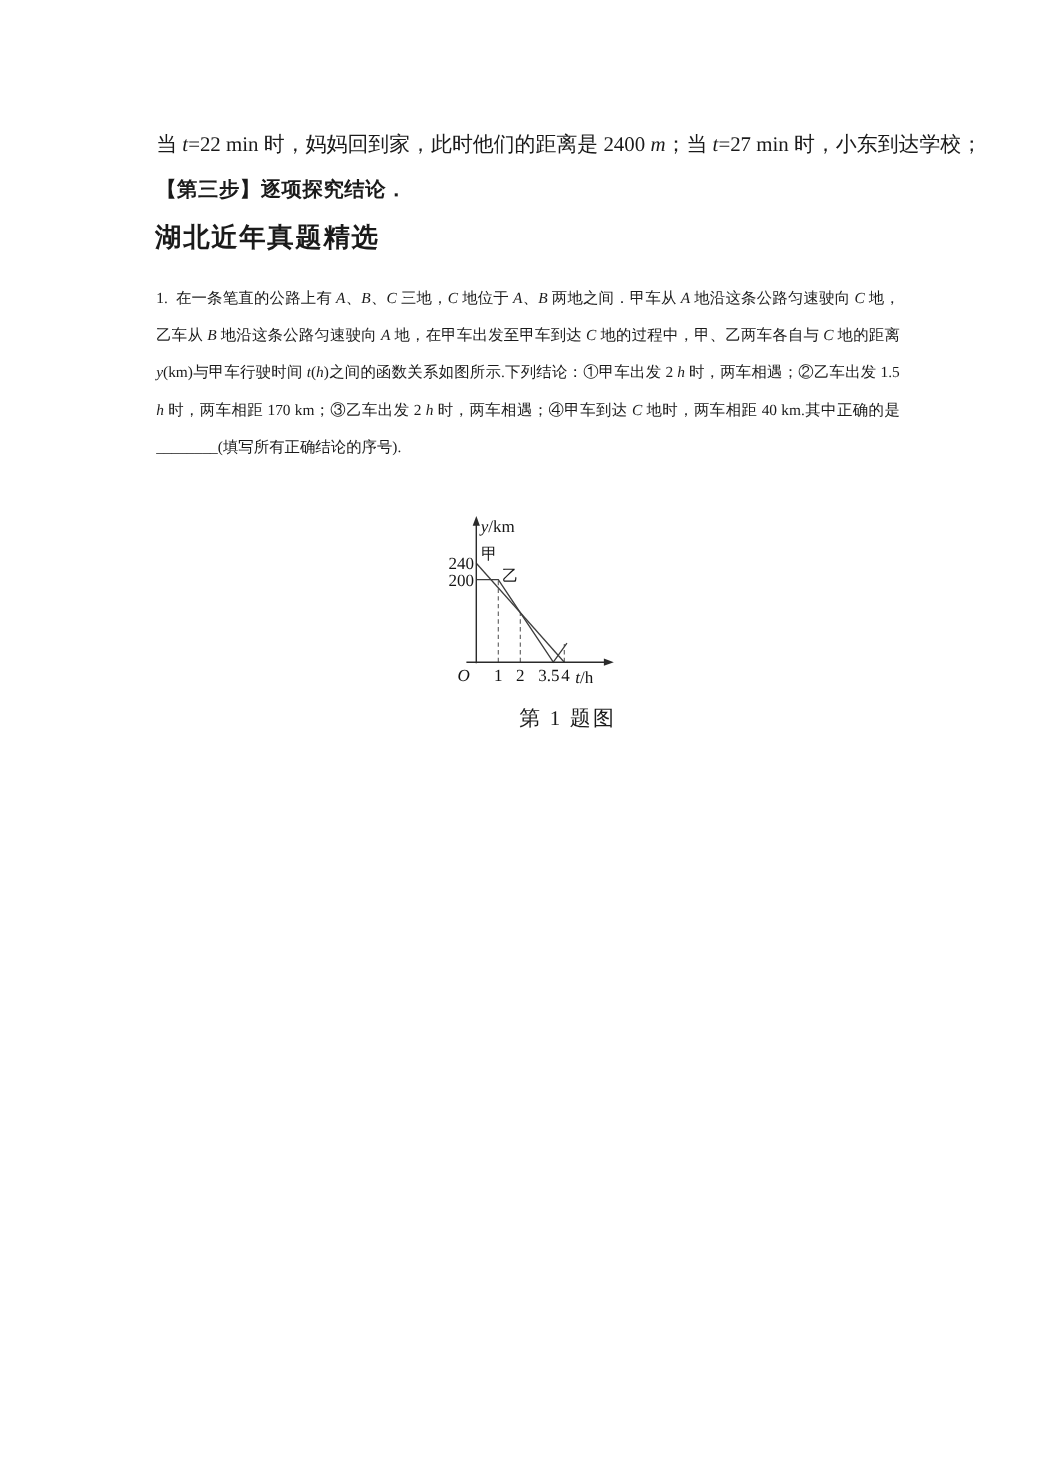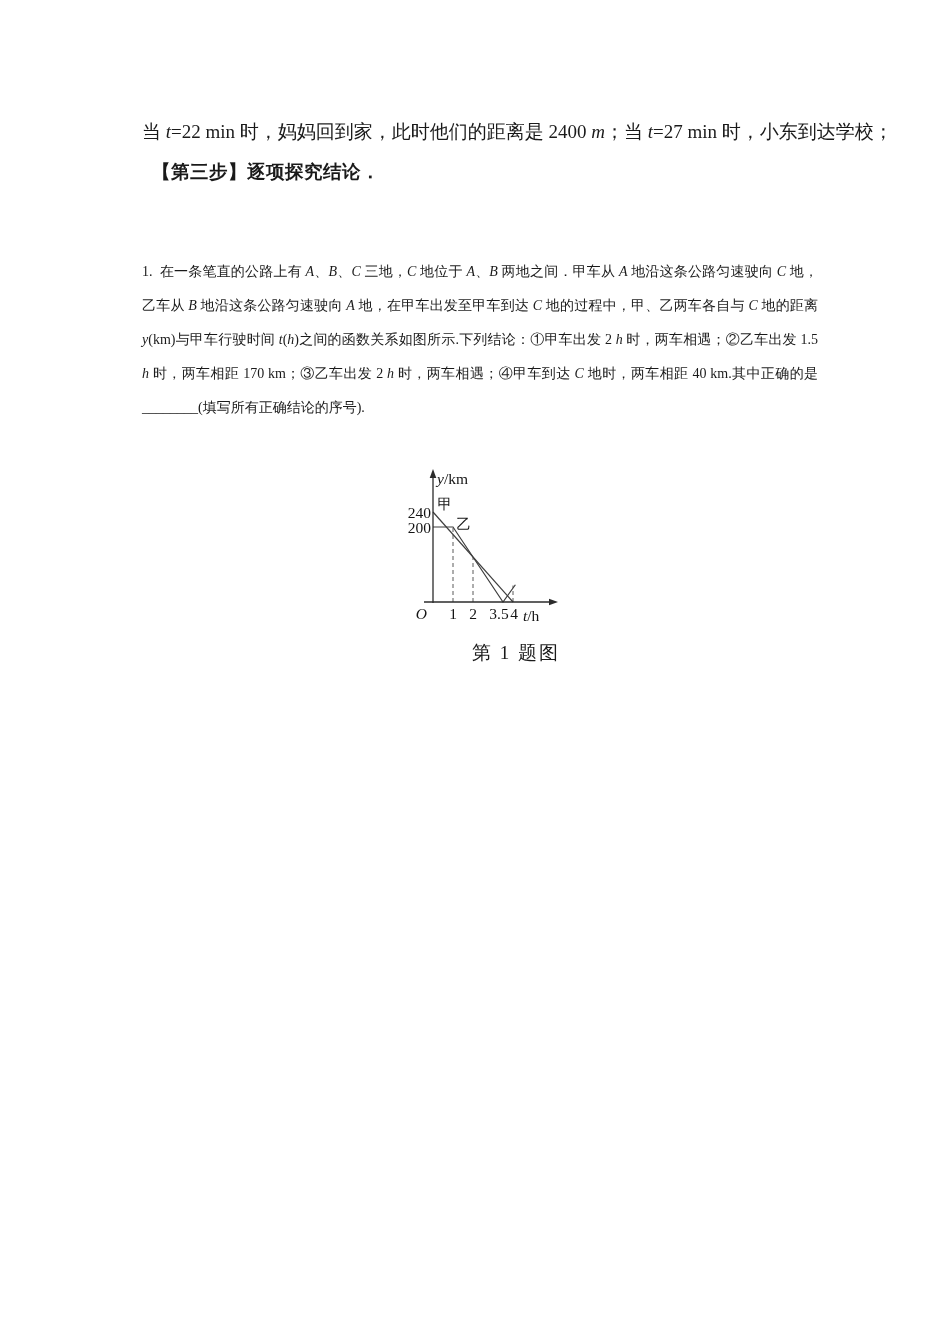--- a/index.html
+++ b/index.html
@@ -8,21 +8,21 @@
     font-family:"Liberation Serif","DejaVu Serif",serif;color:#1a1a1a;
   }
   .abs{position:absolute;}
   .body-line{
     left:142px;width:680px;margin:0;font-size:19px;line-height:23px;white-space:nowrap;
   }
   .pos-line1{top:120px;}
   .pos-line2{top:160px;}
   .step{
     font-family:"Liberation Sans","DejaVu Sans",sans-serif;font-weight:700;
-    font-size:18.5px;letter-spacing:.5px;margin-left:10px;
+    font-size:18.5px;letter-spacing:.5px;
   }
   .heading{
     left:141px;top:203px;margin:0;
     font-family:"Liberation Sans","DejaVu Sans",sans-serif;
     font-weight:700;font-size:24px;letter-spacing:1.5px;line-height:28px;
   }
   .problem{
     left:142px;top:255px;width:676px;
     font-size:14px;line-height:34px;text-align:justify;
   }
@@ -44,20 +44,21 @@
 </style>
 </head>
 <body>
 
 <div class="abs" style="left:0;top:0;width:950px;height:1312px;">
 
   <p class="abs body-line pos-line1"><span>当 </span><span class="it">t</span><span>=22 min 时，妈妈回到家，此时他们的距离是 2400 </span><span class="it">m</span><span>；当 </span><span class="it">t</span><span>=27 min 时，小东到达学校；</span></p>
 
   <p class="abs body-line pos-line2 step"><span class="bd">【第三步】</span><span>逐项探究结论．</span></p>
 
+  <h2 class="abs heading">湖北近年真题精选</h2>
 
   <div class="abs problem"><span>1.&nbsp; 在一条笔直的公路上有 </span><span class="it">A</span><span>、</span><span class="it">B</span><span>、</span><span class="it">C</span><span> 三地，</span><span class="it">C</span><span> 地位于 </span><span class="it">A</span><span>、</span><span class="it">B</span><span> 两地之间．甲车从 </span><span class="it">A</span><span> 地沿这条公路匀速驶向 </span><span class="it">C</span><span> 地，乙车从 </span><span class="it">B</span><span> 地沿这条公路匀速驶向 </span><span class="it">A</span><span> 地，在甲车出发至甲车到达 </span><span class="it">C</span><span> 地的过程中，甲、乙两车各自与 </span><span class="it">C</span><span> 地的距离 </span><span class="it">y</span><span>(km)与甲车行驶时间 </span><span class="it">t</span><span>(</span><span class="it">h</span><span>)之间的函数关系如图所示.下列结论：①甲车出发 2 </span><span class="it">h</span><span> 时，两车相遇；②乙车出发 1.5 </span><span class="it">h</span><span> 时，两车相距 170 km；③乙车出发 2 </span><span class="it">h</span><span> 时，两车相遇；④甲车到达 </span><span class="it">C</span><span> 地时，两车相距 40 km.其中正确的是</span><span>________</span><span>(填写所有正确结论的序号).</span></div>
 
   <svg class="abs figure-wrap" width="190" height="165" viewBox="0 0 190 165">
       <line x1="60" y1="134" x2="60" y2="59" class="dash"></line>
       <line x1="80" y1="134" x2="80" y2="89" class="dash"></line>
       <line x1="120" y1="134" x2="120" y2="117.5" class="dash"></line>
       <polyline points="40,44 120,134" class="ser"></polyline>
       <text x="44.4" y="40.625" class="fcjk">甲</text>
       <polyline points="40,59 60,59 110,134 122.4,116.75" class="ser"></polyline>

